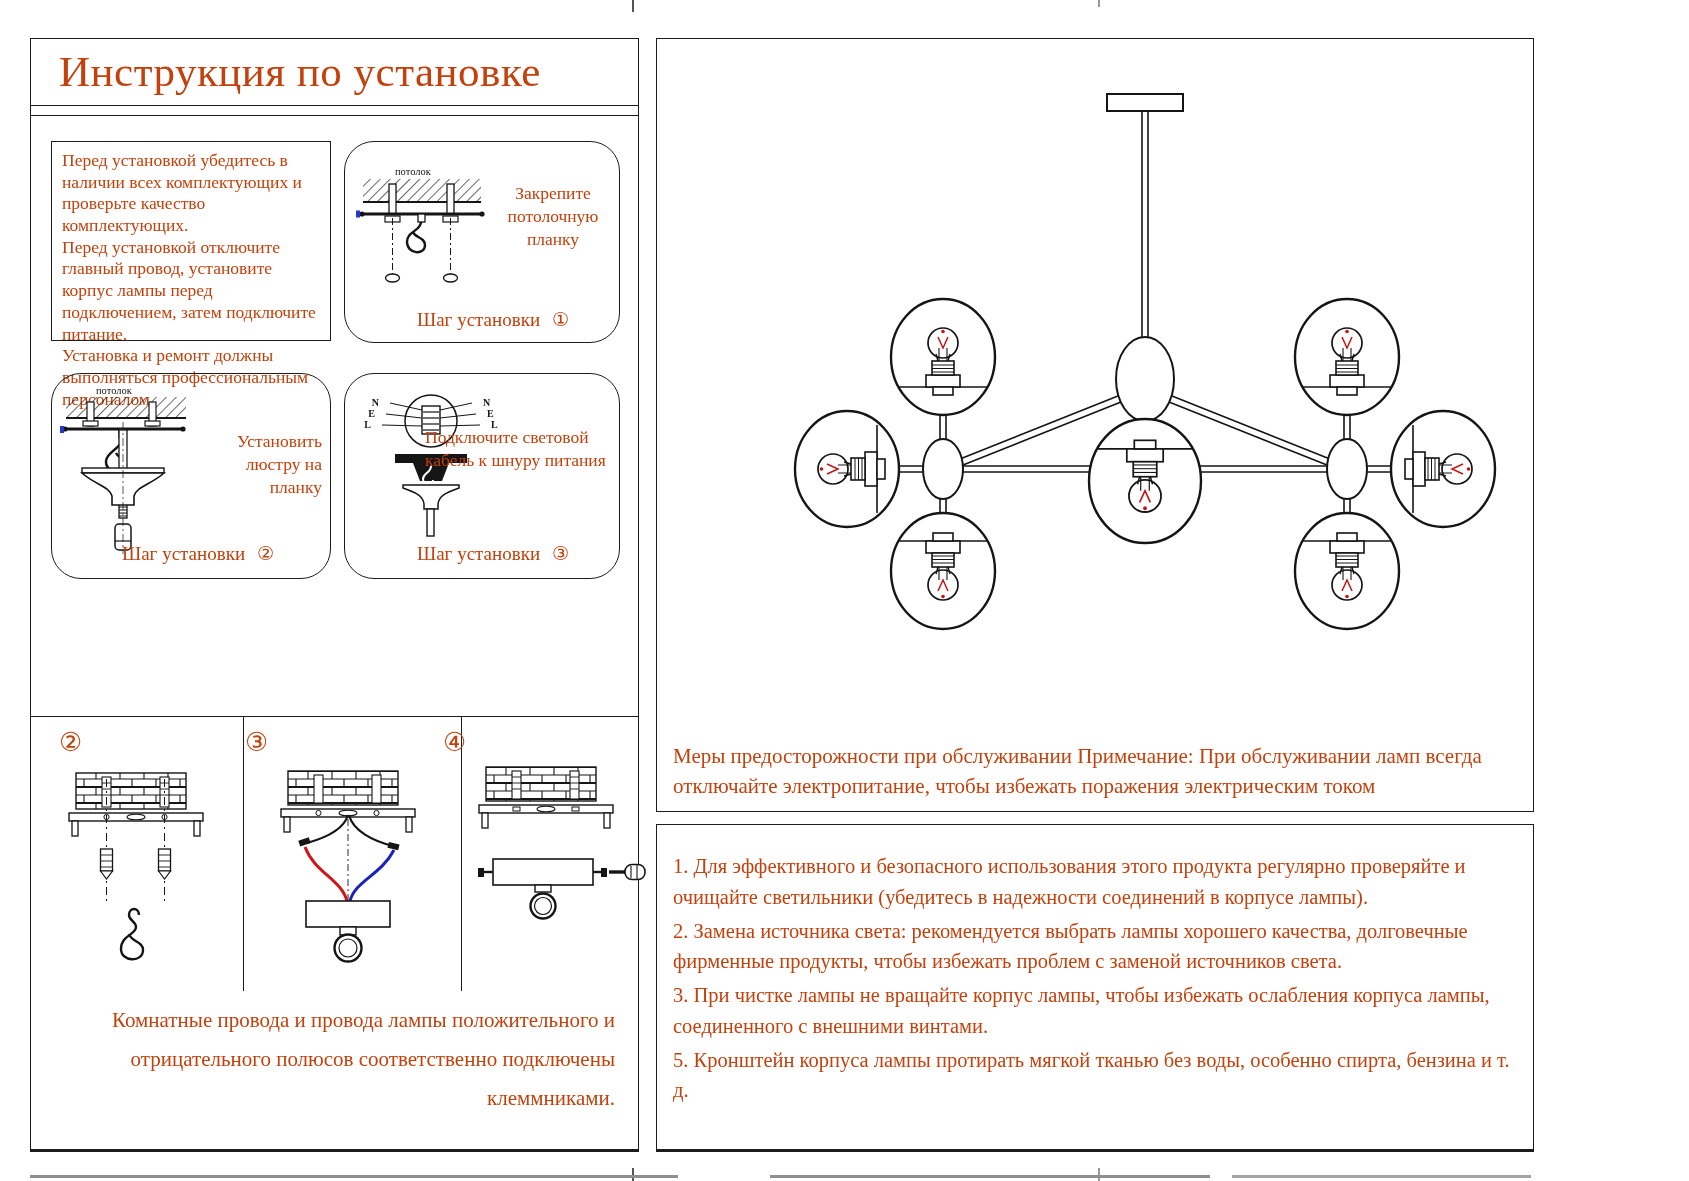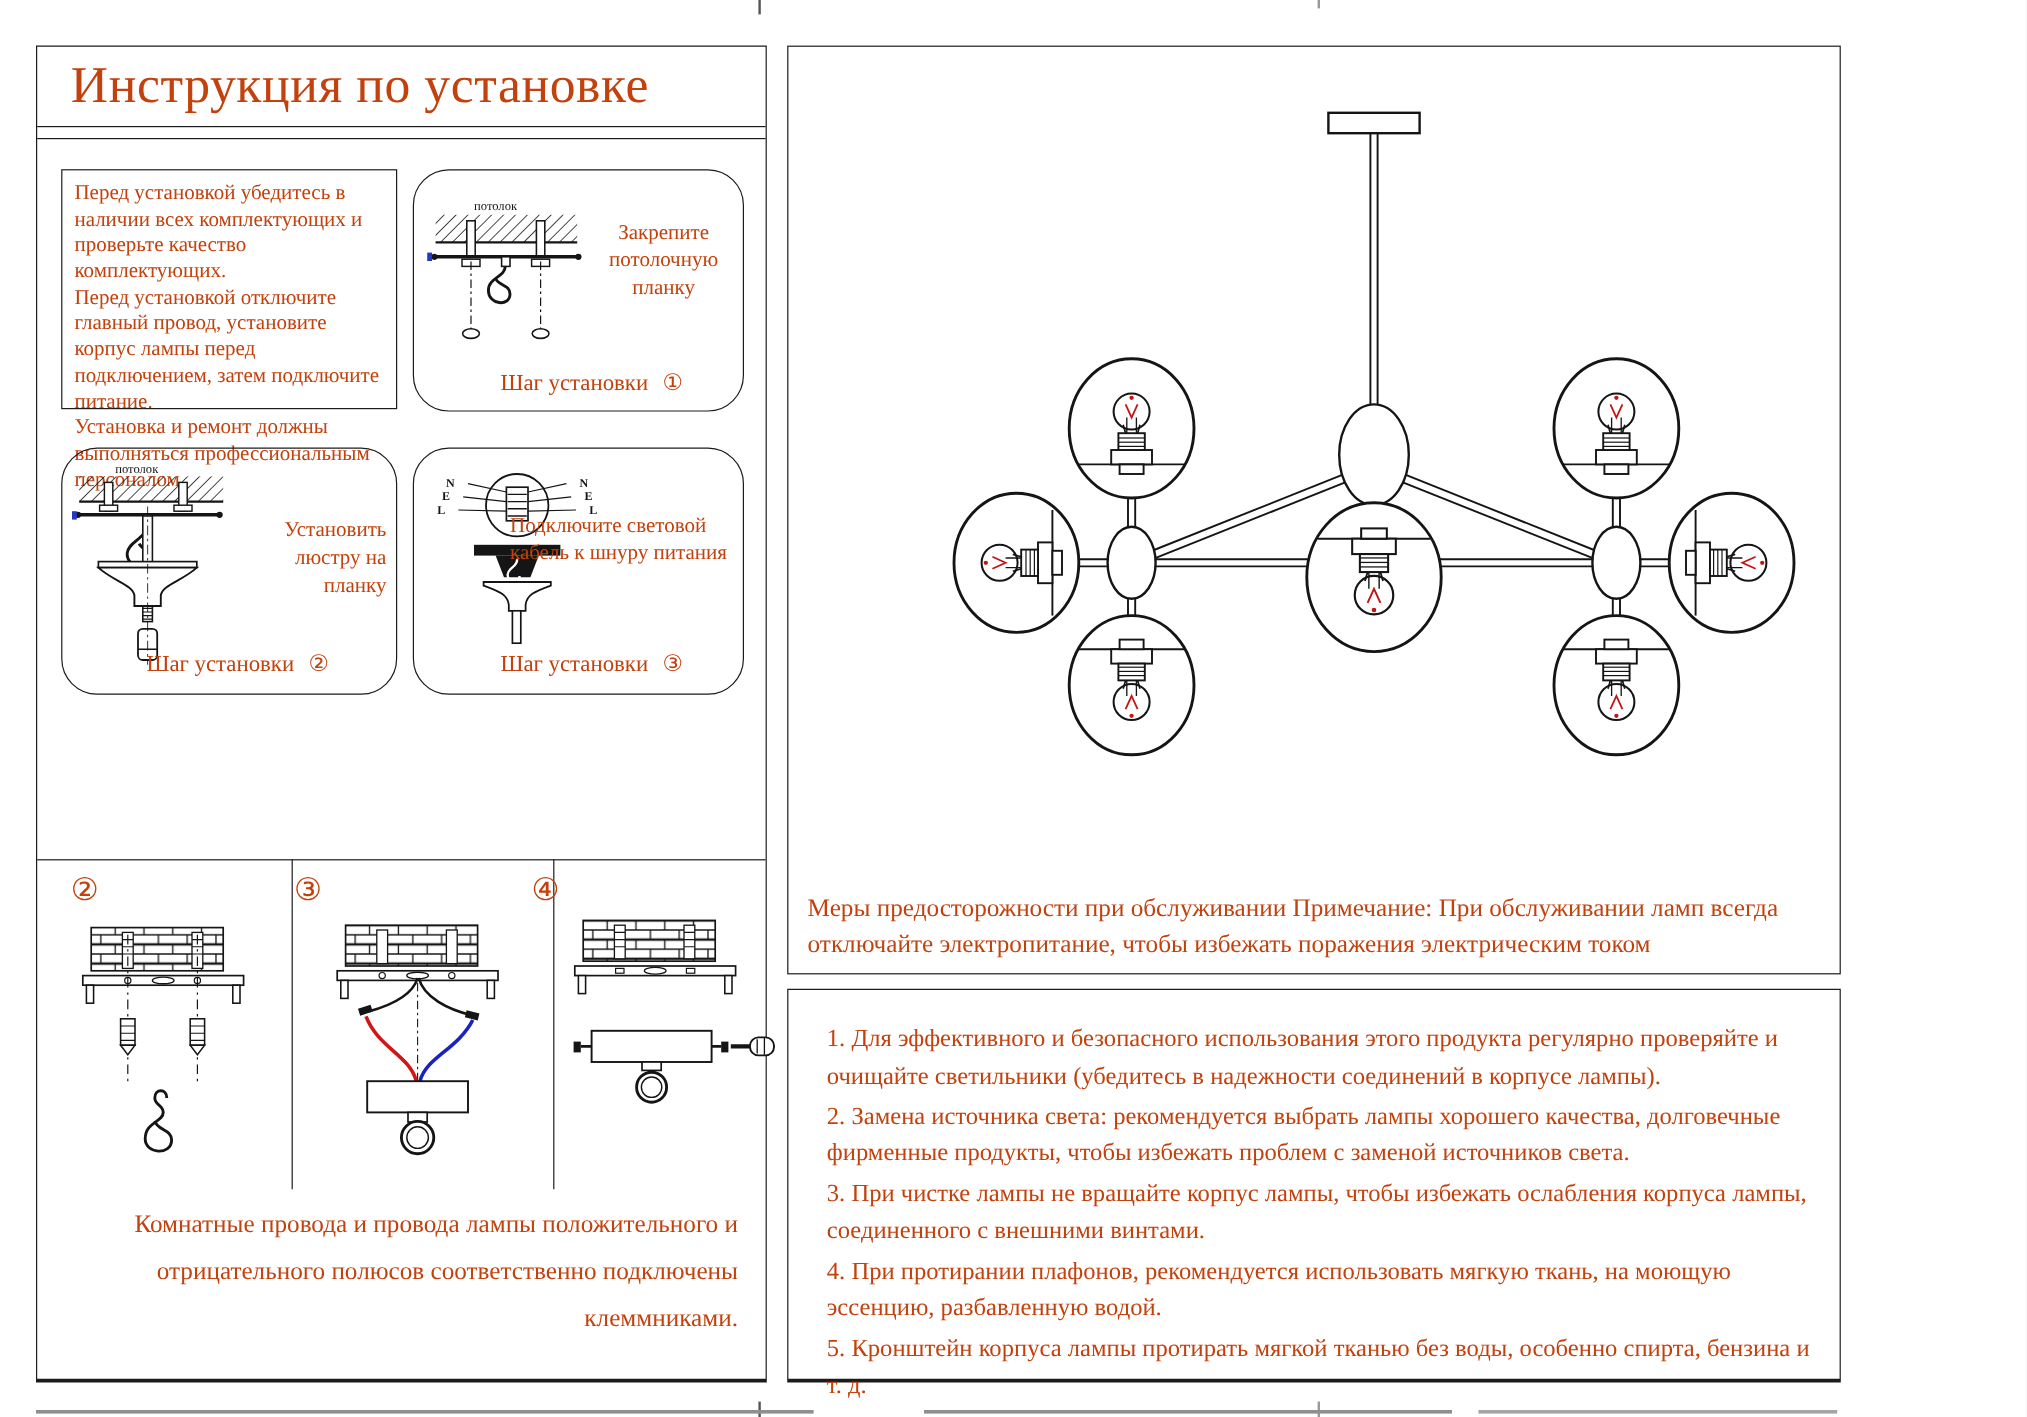--- a/index.html
+++ b/index.html
@@ -23,21 +23,21 @@
   .circ{font-family:"DejaVu Sans",sans-serif;font-size:19px;margin-left:12px;}
   .panel-divider{left:0;top:677px;width:100%;height:0;border-top:1.6px solid #1c1c1c;}
   .vdiv{width:0;border-left:1.6px solid #1c1c1c;}
   .panel-num{font-family:"DejaVu Sans",sans-serif;font-size:26px;}
   .bottom-note{left:22px;top:962px;width:562px;text-align:right;font-size:21px;line-height:1.85;}
   
   .col-rt{left:656px;top:38px;width:876px;height:772px;border:1.6px solid #1c1c1c;}
   .safety{left:16px;top:702px;width:846px;font-size:21px;line-height:1.45;}
   .col-rb{left:656px;top:824px;width:876px;height:324px;border:1.6px solid #1c1c1c;border-bottom-width:3px;}
   .mlist{left:16px;top:26px;width:846px;font-size:20.5px;line-height:1.5;}
-  .mlist div{margin-bottom:3px;margin-left:16px;}
+  .mlist div{margin-bottom:3px;}
   
   svg{display:block;}
   .ln{stroke:#151515;fill:none;}
   .fw{fill:#ffffff;stroke:#151515;}
   .fb{fill:#151515;stroke:none;}
   text.dlabel{font-family:"Liberation Serif","DejaVu Serif",serif;fill:#151515;}
   
   .mark{background:#555;}
   .greyseg{background:#8f8f8f;height:3px;top:1175px;}
 </style>
@@ -427,18 +427,17 @@
     </svg>
 
     <div class="abs safety">Меры предосторожности при обслуживании Примечание: При обслуживании ламп всегда отключайте электропитание, чтобы избежать поражения электрическим током</div>
   </div>
 
   <div class="abs col-rb">
     <div class="abs mlist">
       <div>1. Для эффективного и безопасного использования этого продукта регулярно проверяйте и очищайте светильники (убедитесь в надежности соединений в корпусе лампы).</div>
       <div>2. Замена источника света: рекомендуется выбрать лампы хорошего качества, долговечные фирменные продукты, чтобы избежать проблем с заменой источников света.</div>
       <div>3. При чистке лампы не вращайте корпус лампы, чтобы избежать ослабления корпуса лампы, соединенного с внешними винтами.</div>
-      <div>4. При протирании плафонов, рекомендуется использовать мягкую ткань, на моющую эссенцию, разбавленную водой.</div>
       <div>5. Кронштейн корпуса лампы протирать мягкой тканью без воды, особенно спирта, бензина и т. д.</div>
     </div>
   </div>
 
 </div>
 
 </body></html>

